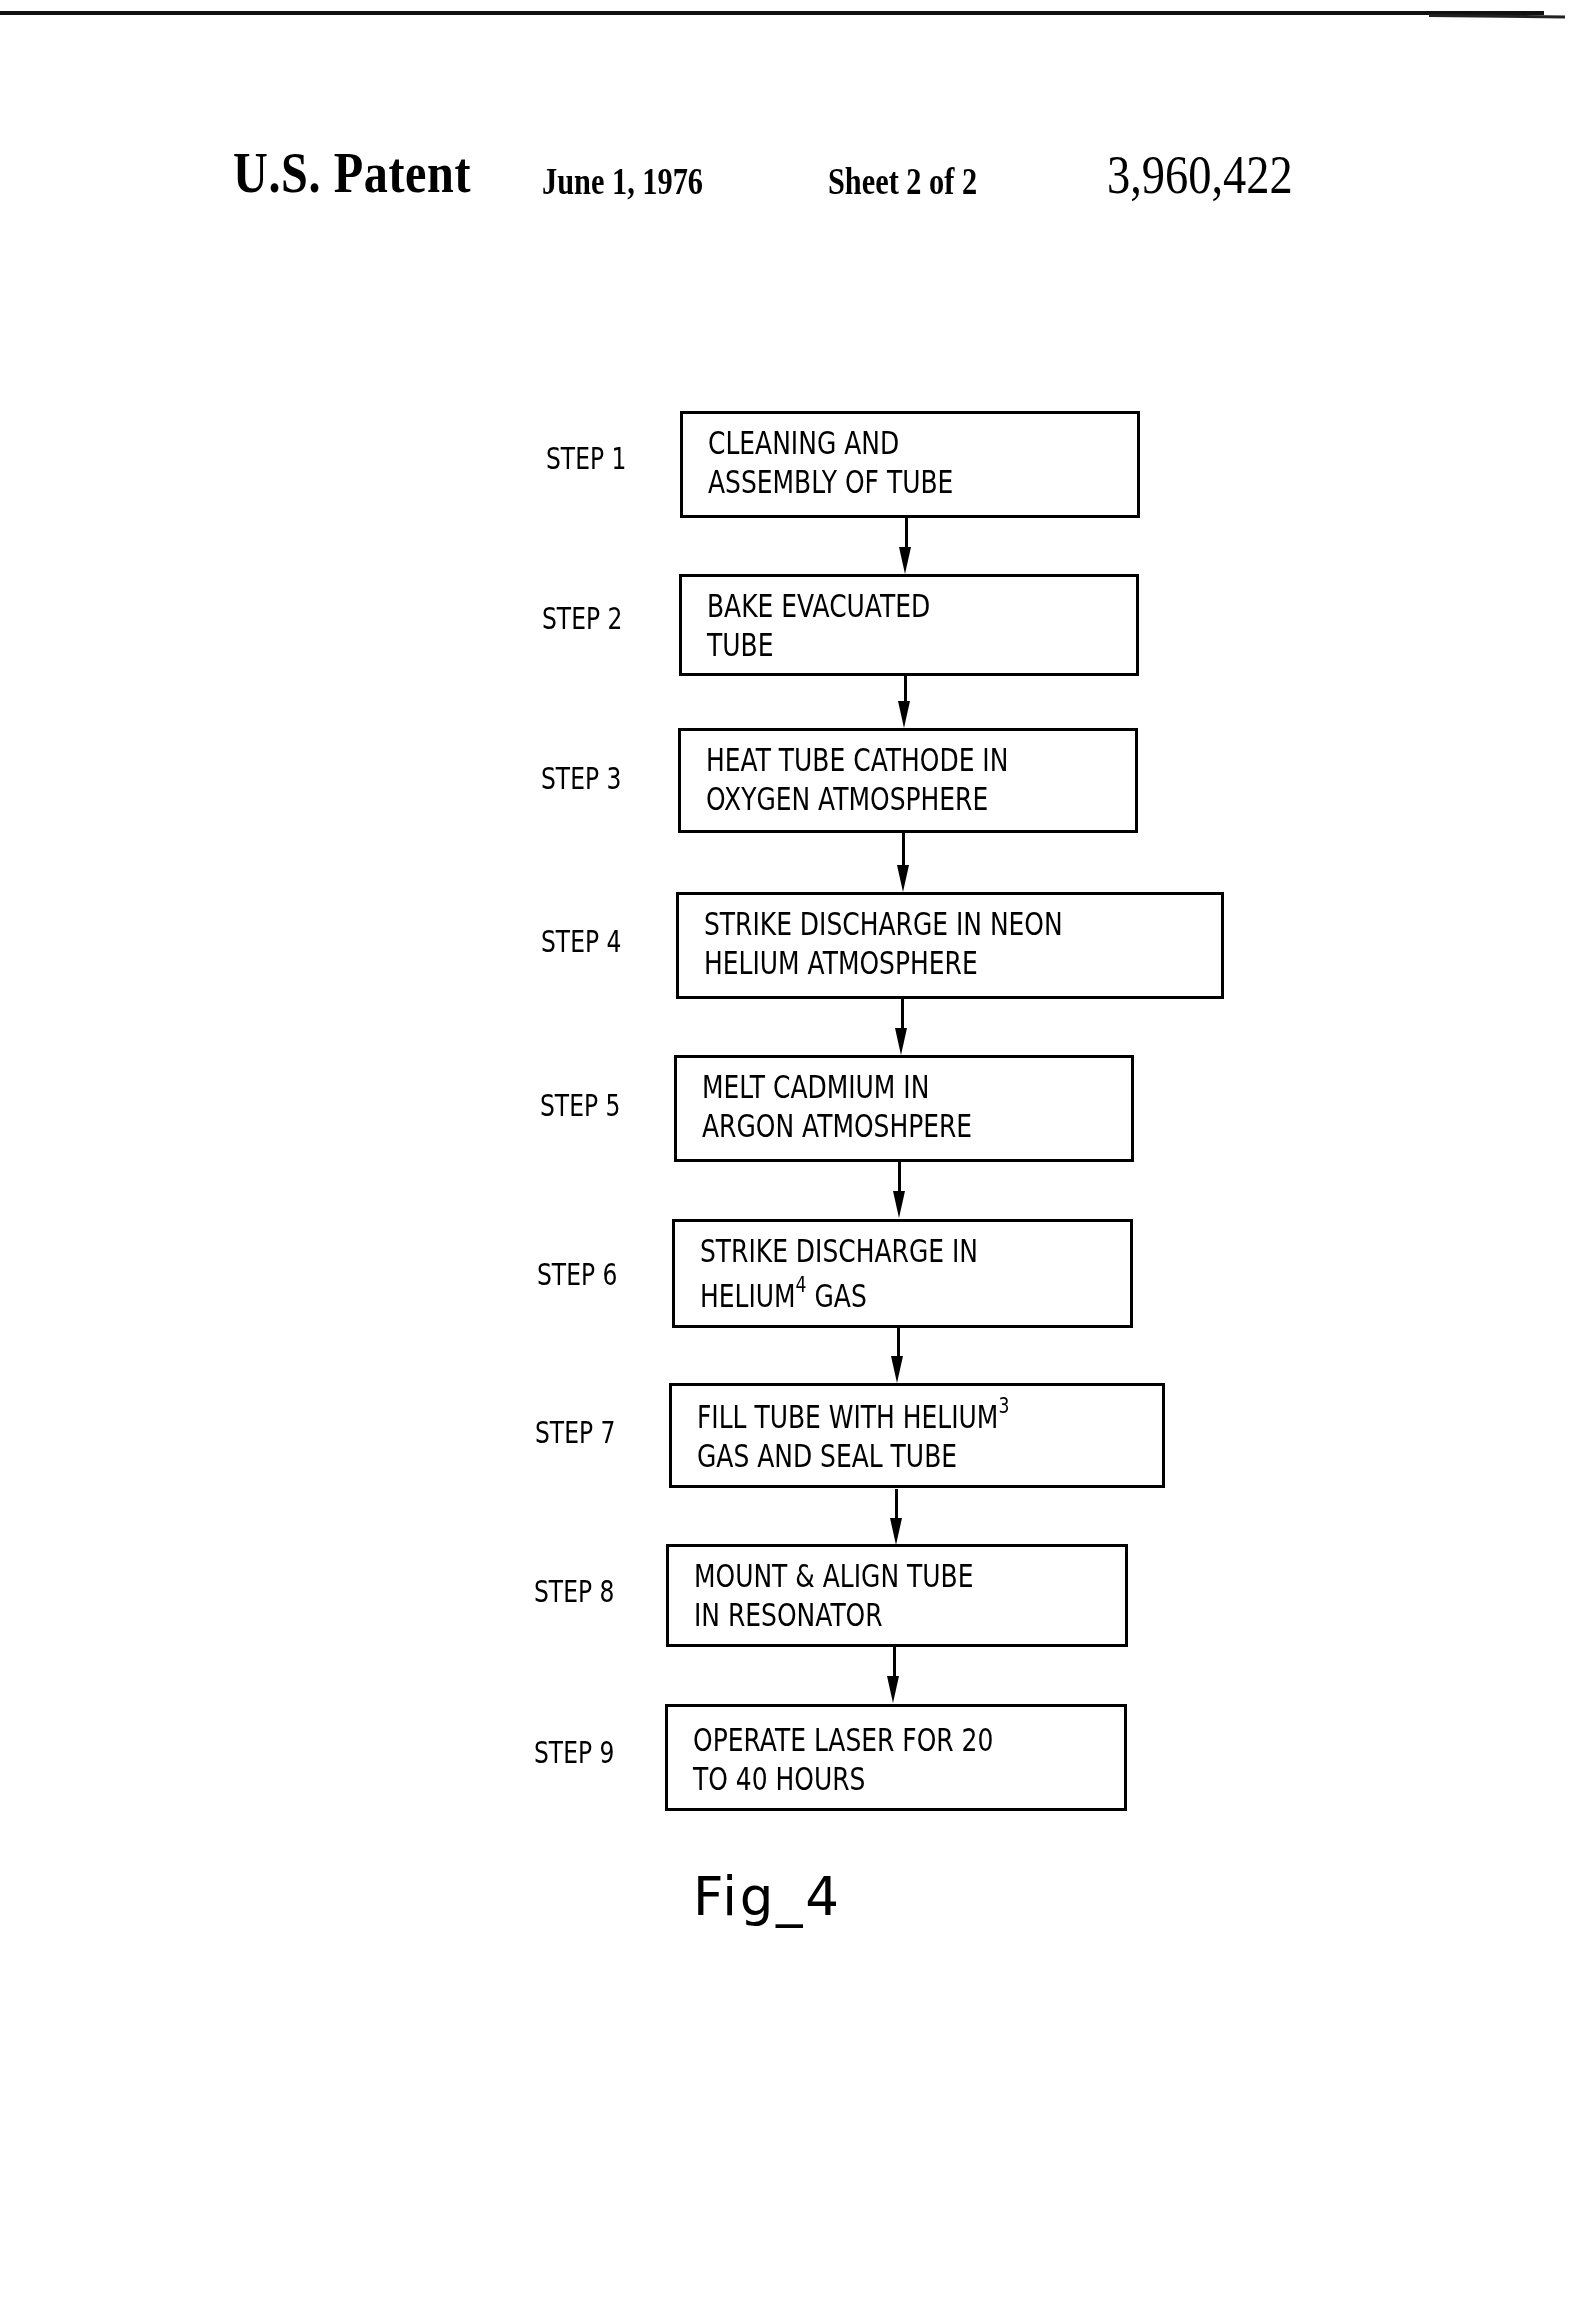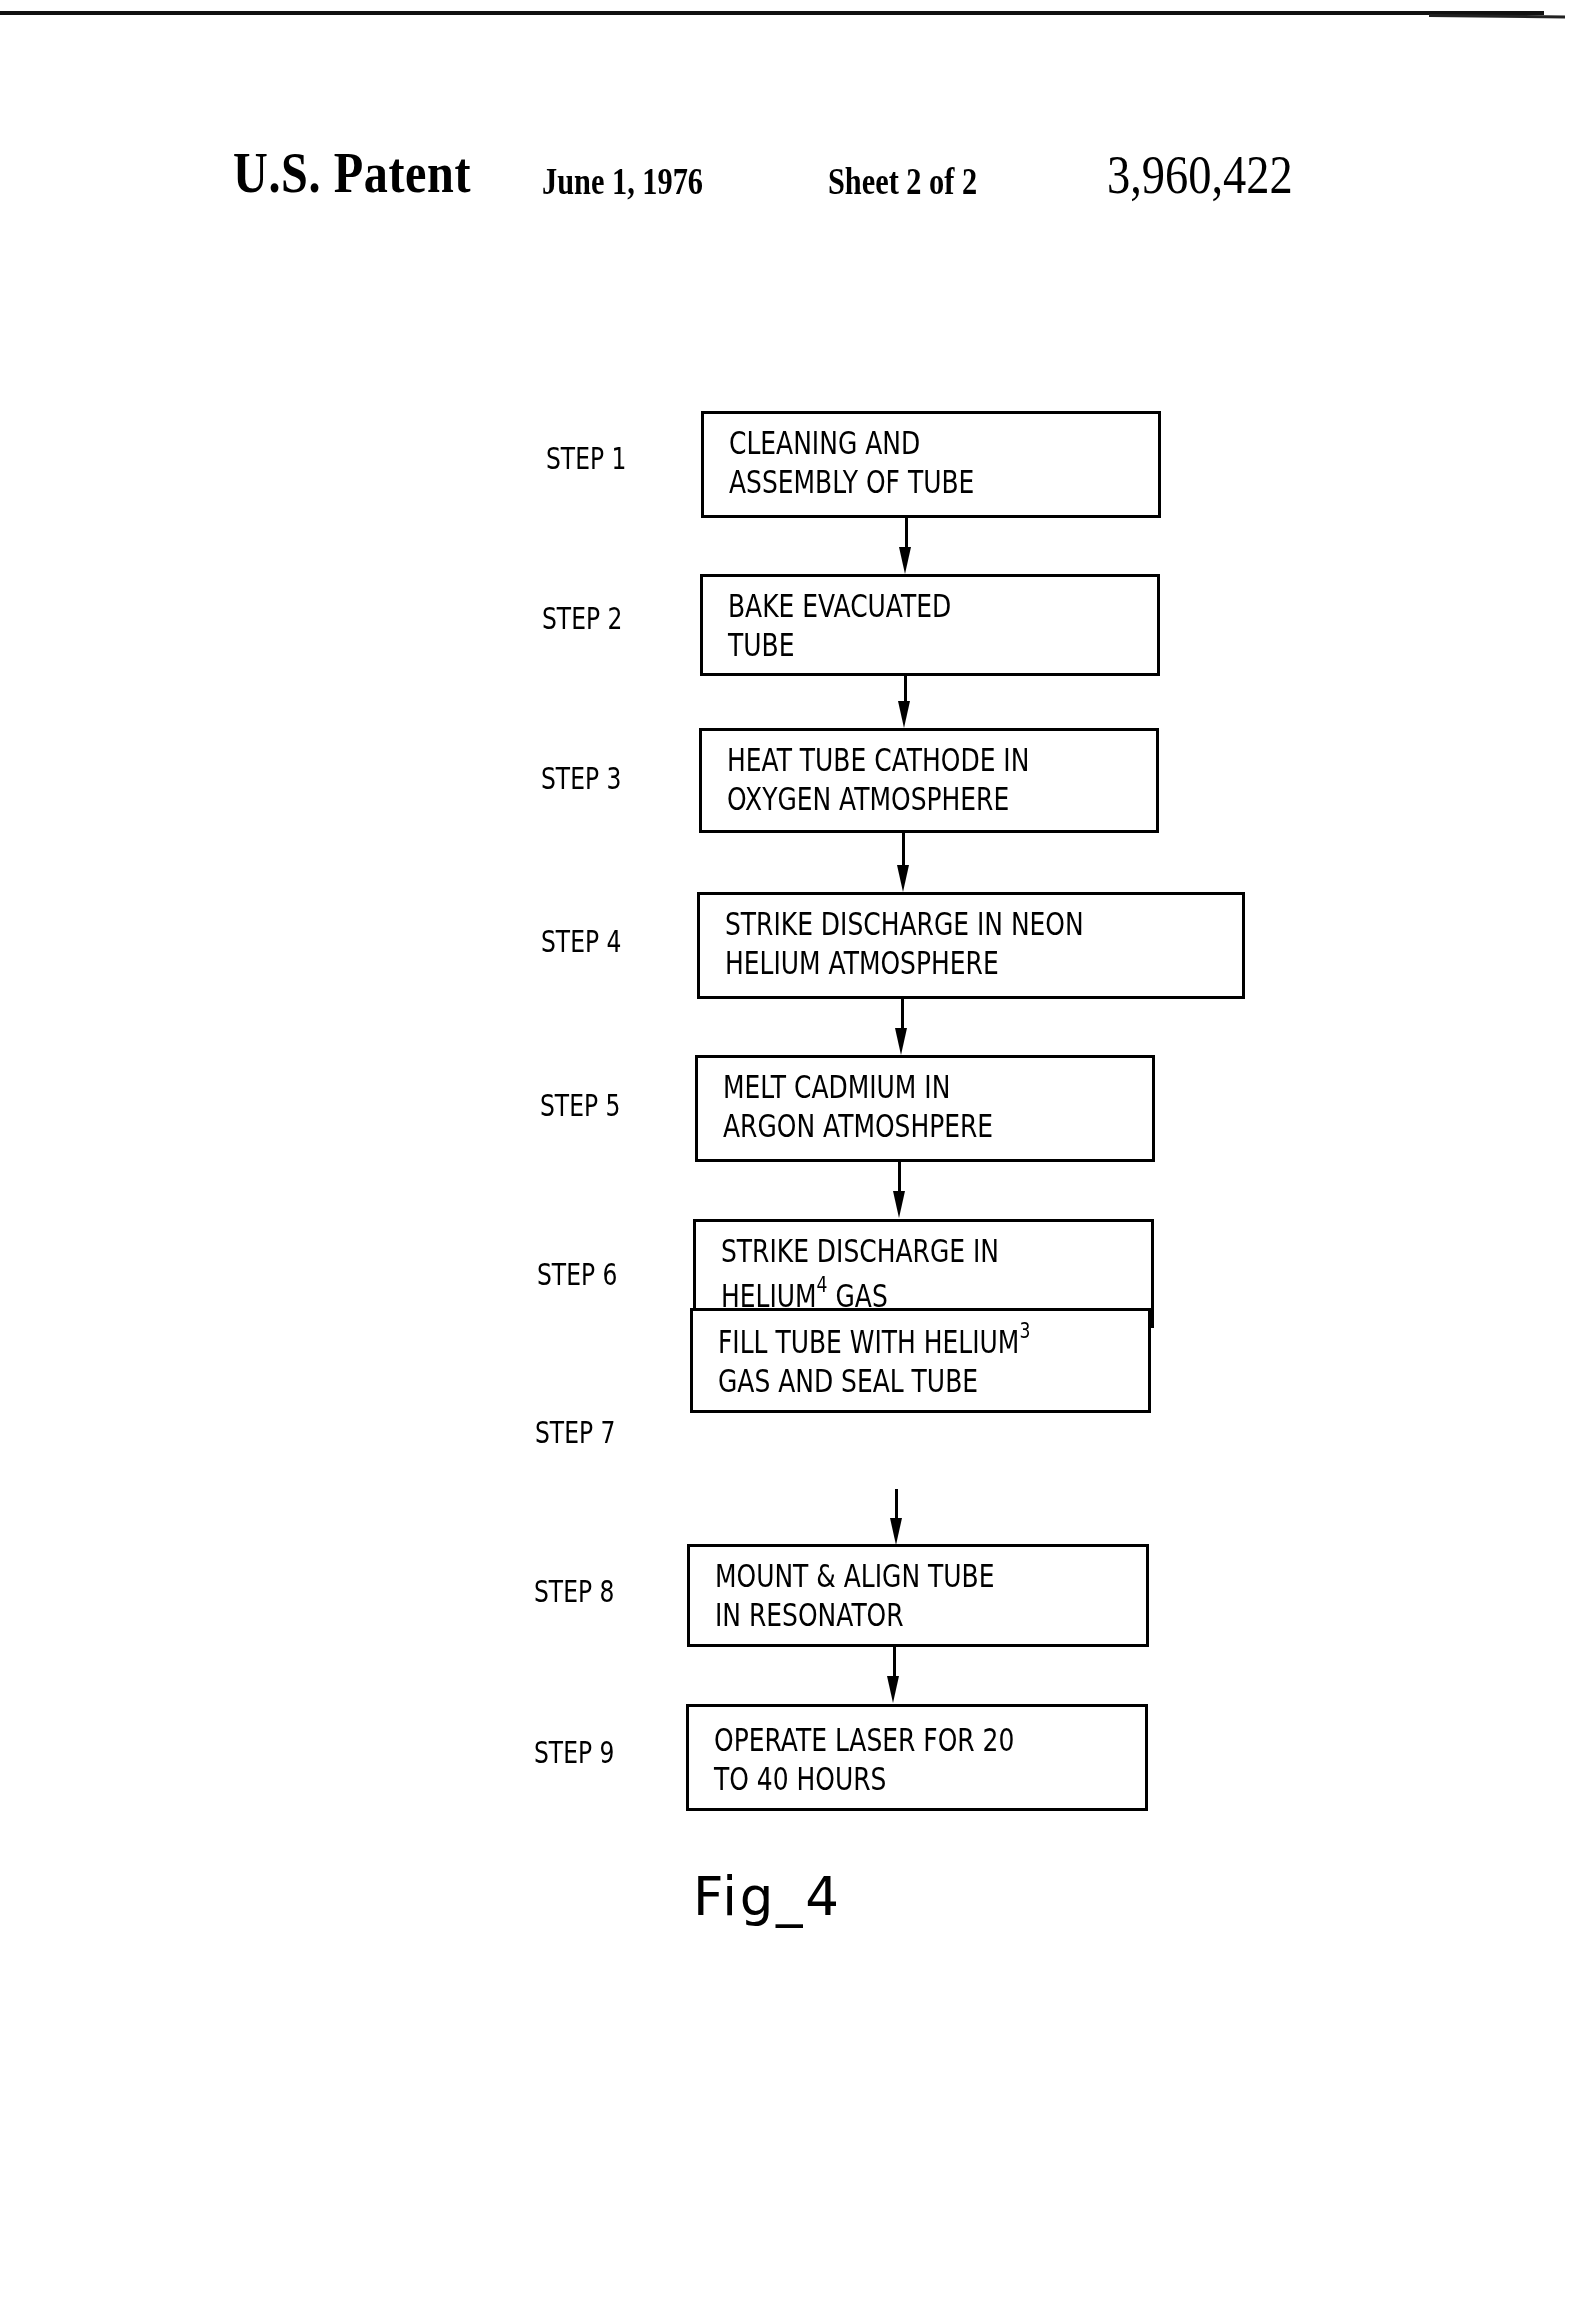--- a/index.html
+++ b/index.html
@@ -7,21 +7,21 @@
   .scanline { position: absolute; left: 0; top: 11px; width: 1544px; height: 4.1px; background: #111; }
   .scanline2 { position: absolute; left: 1429px; top: 13.6px; width: 136px; height: 2.7px; background: #222; transform: rotate(0.6deg); transform-origin: left center; }
   .hdr { position: absolute; font-family: "Liberation Serif", "DejaVu Serif", serif; white-space: nowrap; line-height: 1; transform-origin: left bottom; }
   .hdr-title { left: 233px; top: 145px; font-size: 56px; font-weight: bold; transform: scaleX(0.86); letter-spacing: 0.7px; }
   .hdr-date { left: 542px; top: 163px; font-size: 37px; font-weight: bold; transform: scaleX(0.82); }
   .hdr-sheet { left: 828px; top: 163px; font-size: 37px; font-weight: bold; transform: scaleX(0.82); }
   .hdr-number { left: 1107px; top: 148px; font-size: 54px; transform: scaleX(0.86); }
 
   .flow { position: absolute; left: 0; top: 0; width: 1578px; height: 2319px; }
   .step-label { position: absolute; font-family: "DejaVu Sans", sans-serif; font-size: 30px; white-space: nowrap; transform: scaleX(0.78); transform-origin: left center; line-height: 1; }
-  .box { position: absolute; border: 3.4px solid #000; box-sizing: border-box; background: #fff; margin-left: 21px; }
+  .box { position: absolute; border: 3.4px solid #000; box-sizing: border-box; background: #fff; }
   .box-text { position: absolute; left: 24.5px; top: 9.5px; font-family: "DejaVu Sans", sans-serif; font-size: 32px; line-height: 39px; white-space: nowrap; transform: scaleX(0.78); transform-origin: left top; }
   .box-text sup { font-size: 22px; vertical-align: 15px; line-height: 0; }
   .connector { position: absolute; width: 2.7px; background: #000; }
   .arrowhead { position: absolute; width: 0; height: 0; border-left: 6.8px solid transparent; border-right: 6.8px solid transparent; border-top: 27px solid #000; }
   .fig-caption { position: absolute; left: 693px; top: 1870px; font-family: "DejaVu Sans", sans-serif; font-size: 53px; line-height: 1; white-space: nowrap; letter-spacing: 2.7px; }
 </style>
 </head>
 <body>
 
 <div class="scanline"></div>
@@ -94,21 +94,21 @@
     <div class="box-text">
       <div>STRIKE DISCHARGE IN</div>
       <div style="margin-top:6.8px;"><span>HELIUM</span><sup>4</sup><span> GAS</span></div>
     </div>
   </div>
 
   <div class="connector" style="left:897px; top:1327px; height:31px;"></div>
   <div class="arrowhead" style="left:891px; top:1356px;"></div>
 
   <div class="step-label" style="left:535px; top:1418px;">STEP 7</div>
-  <div class="box" style="left:669px; top:1308px; width:461px; height:105px;text-decoration:underline;">
+  <div class="box" style="left:669px; top:1383px; width:496px; height:105px;text-decoration:underline;">
     <div class="box-text" style="top:12.2px;">
       <div><span>FILL TUBE WITH HELIUM</span><sup>3</sup></div>
       <div>GAS AND SEAL TUBE</div>
     </div>
   </div>
 
   <div class="connector" style="left:895px; top:1489px; height:29px;"></div>
   <div class="arrowhead" style="left:890px; top:1518px;"></div>
 
   <div class="step-label" style="left:534px; top:1577px;">STEP 8</div>

